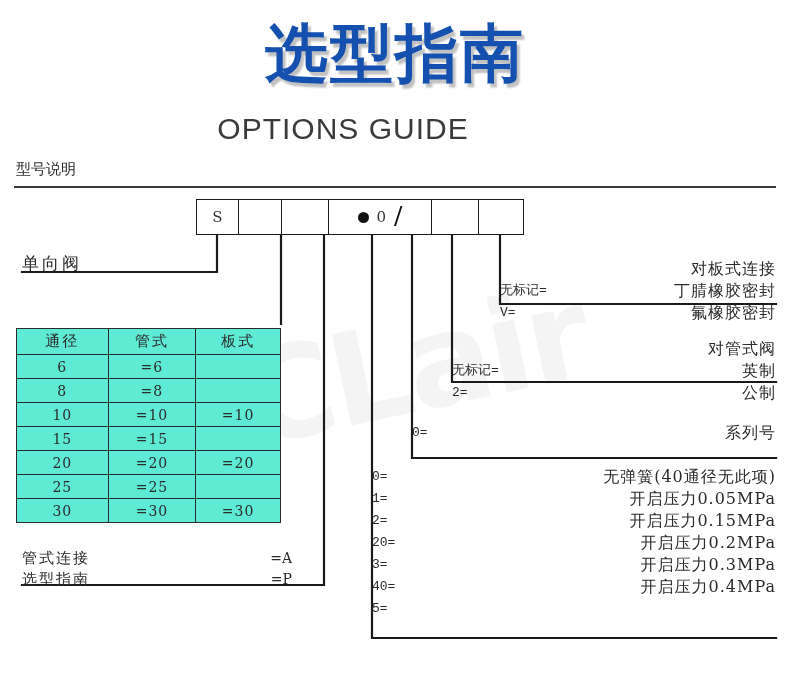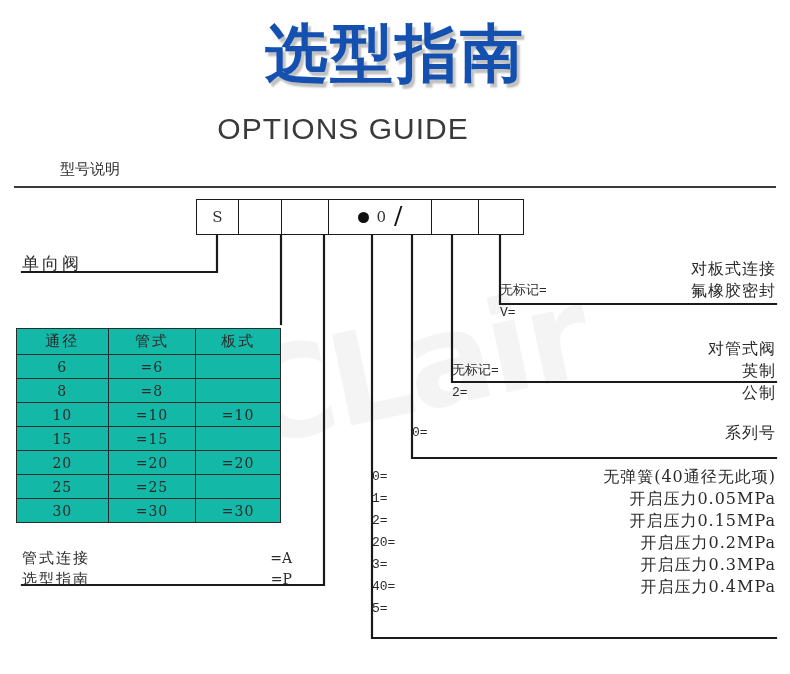--- a/index.html
+++ b/index.html
@@ -73,21 +73,20 @@
   .section-label {
     position: absolute;
     left: 16px;
     top: 160px;
     font-family: "DejaVu Sans", "Liberation Sans", sans-serif;
     font-size: 15px;
     line-height: 18px;
     font-weight: 500;
     color: #2b2b2b;
     z-index: 3;
-    margin-left: 44px;
   }
   .section-rule {
     position: absolute;
     left: 14px;
     top: 186px;
     width: 762px;
     height: 0;
     border-top: 2.5px solid #3a3a3a;
     z-index: 3;
   }
@@ -167,21 +166,21 @@
     z-index: 4;
   }
 
   
   #spec-table {
     position: absolute;
     left: 16px;
     top: 328px;
     width: 265px;
     border-collapse: collapse;
-    background: #14b8a6;
+    background: #5eead4;
     z-index: 4;
     font-family: "DejaVu Serif", "Liberation Serif", serif;
   }
   #spec-table td, #spec-table th {
     border: 1.2px solid #2b2b2b;
     text-align: center;
     font-weight: 400;
     font-size: 14px;
     height: 23px;
     padding: 0;
@@ -371,21 +370,21 @@
       <span class="val">=A</span>
     </div>
     <div class="row">
       <span class="lbl">选型指南</span>
       <span class="val">=P</span>
     </div>
   </div>
 
   <div class="anno" id="anno-seal">
     <div class="codes"><div class="spacer-line">·</div><div>无标记=</div><div>V=</div></div>
-    <div class="descs"><div>对板式连接</div><div>氟橡胶密封</div></div>
+    <div class="descs"><div>对板式连接</div><div>丁腈橡胶密封</div><div>氟橡胶密封</div></div>
   </div>
 
   <div class="anno" id="anno-valve">
     <div class="codes"><div class="spacer-line">·</div><div>无标记=</div><div>2=</div></div>
     <div class="descs"><div>对管式阀</div><div>英制</div><div>公制</div></div>
   </div>
 
   <div class="anno" id="anno-series">
     <div class="codes"><div>0=</div></div>
     <div class="descs"><div>系列号</div></div>

